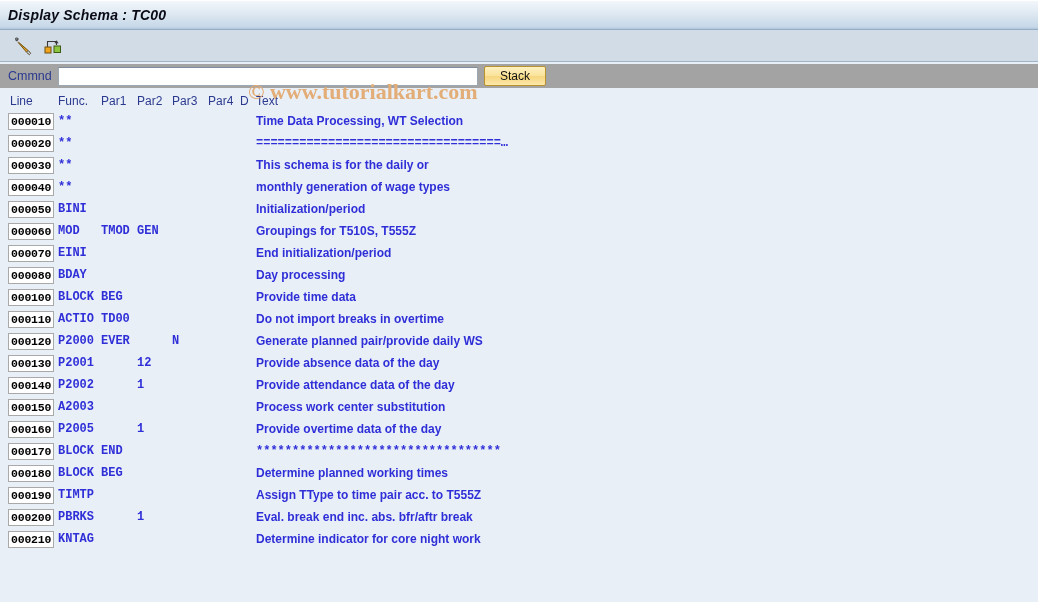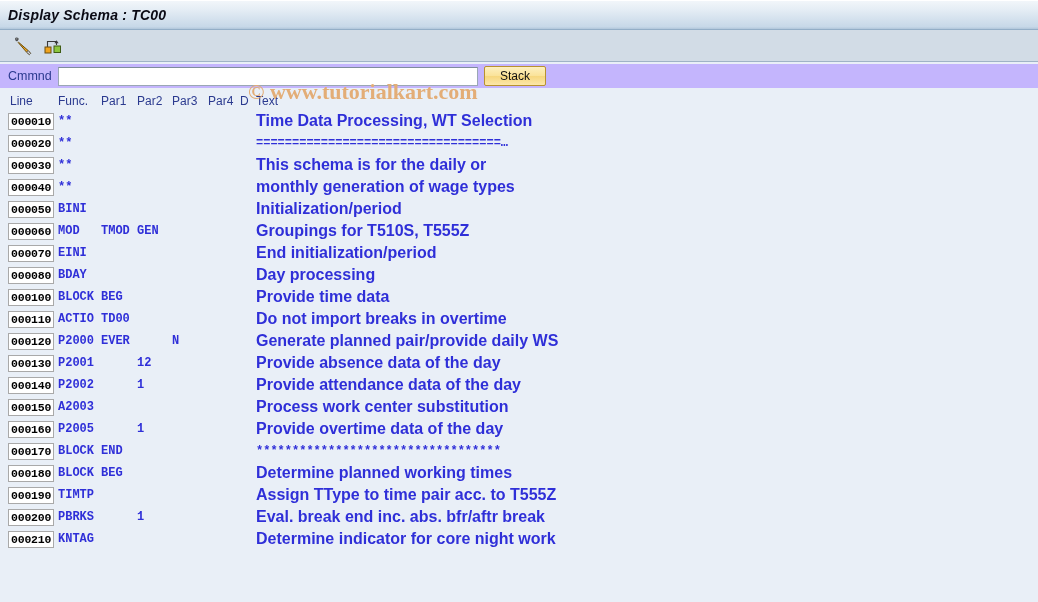--- a/index.html
+++ b/index.html
@@ -58,21 +58,21 @@
     pointer-events: none;
     margin-top: 46px;
   }
 
   
   .cmdrow {
     height: 24px;
     display: flex;
     align-items: center;
     padding-left: 8px;
-    background: #c4b5fd;
+    background: #a3a3a3;
     margin-top: 2px;
   }
   .cmd-label {
     font-size: 12.5px;
     color: #2b3a8f;
     width: 50px;
   }
   .cmd-input {
     width: 420px;
     height: 19px;
@@ -140,21 +140,21 @@
     background: #ffffff;
     color: #000000;
     font-family: "Liberation Mono", monospace;
     font-size: 11.5px;
     line-height: 15px;
     height: 17px;
     padding: 0 2px;
     letter-spacing: -0.2px;
   }
   .txt { color: #2f2fd8; }
-  .txt-sans { font-family: "Liberation Sans", sans-serif; font-size: 16px; }
+  .txt-sans { font-family: "Liberation Sans", sans-serif; font-size: 12px; }
 </style>
 </head>
 <body>
 
 <div class="titlebar">
   <div class="titlebar-text">Display Schema : TC00</div>
 </div>
 
 <div class="toolbar">
 

